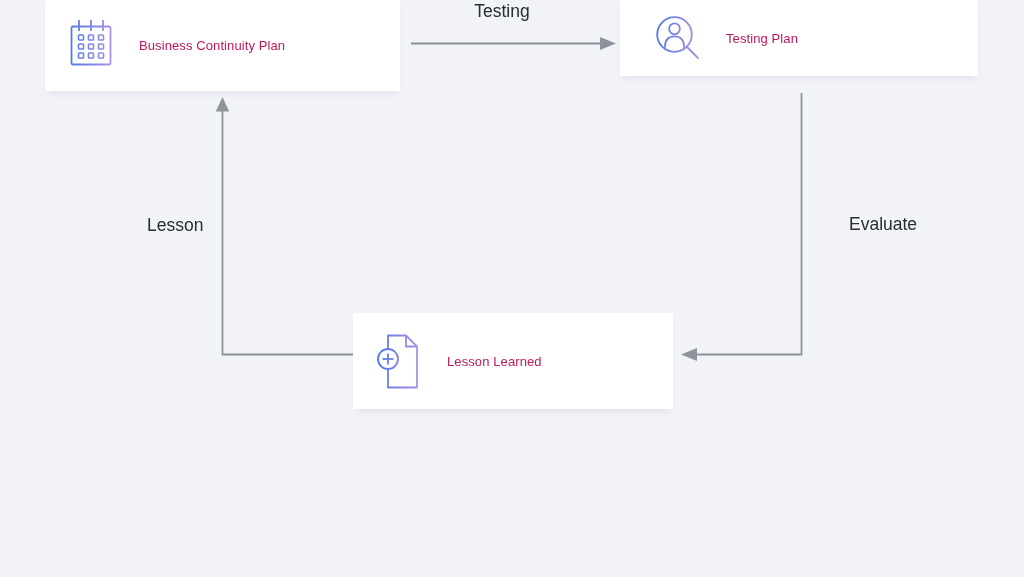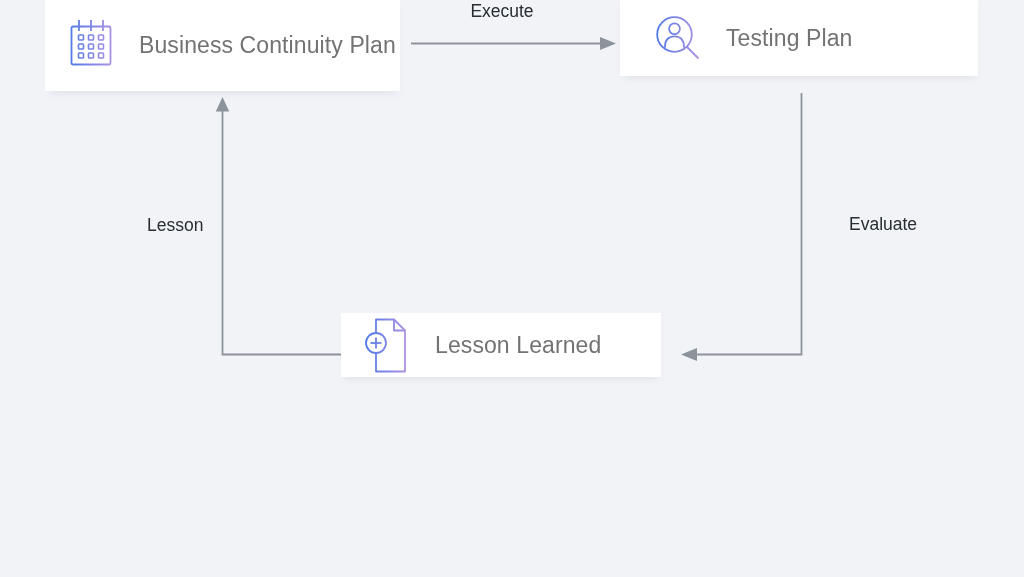--- a/index.html
+++ b/index.html
@@ -16,26 +16,26 @@
   }
   .node{
     position:absolute;
     background:#ffffff;
     display:flex;
     align-items:center;
     box-shadow:0 5px 8px -4px rgba(120,130,150,0.18);
   }
   .node-bcp{left:45px;top:0;width:355px;height:91px;padding-left:21px;box-sizing:border-box;}
   .node-testing{left:620px;top:0;width:358px;height:76px;padding-left:34px;box-sizing:border-box;}
-  .node-lesson{left:341px;top:313px;width:320px;height:64px;padding-left:21px;box-sizing:border-box;}
+  .node-lesson{left:353px;top:313px;width:320px;height:96px;padding-left:21px;box-sizing:border-box;}
   .node .icon{flex:none;display:block;}
   .node-label{
     margin-left:23px;
-    font-size:23px;
-    color:#737373;
+    font-size:13px;
+    color:#be185d;
     letter-spacing:0.1px;
     white-space:nowrap;
   }
   .edge-label{
     position:absolute;
     font-size:17.5px;
     color:#272d33;
     line-height:22px;
     white-space:nowrap;
   }
@@ -122,17 +122,17 @@
         <path d="M14,2.5 H32 L43,13.5 V54.5 H14 Z"></path>
         <path d="M32,2.5 V13.5 H43"></path>
         <circle cx="14" cy="26" r="10" fill="#ffffff"></circle>
         <line x1="14" y1="20.5" x2="14" y2="31.5"></line>
         <line x1="8.5" y1="26" x2="19.5" y2="26"></line>
       </g>
     </svg>
     <span class="node-label">Lesson Learned</span>
   </div>
 
-  <div class="edge-label lbl-execute">Execute</div>
+  <div class="edge-label lbl-execute">Testing</div>
   <div class="edge-label lbl-evaluate">Evaluate</div>
   <div class="edge-label lbl-adopt">Lesson</div>
 
 </div>
 
 </body></html>

